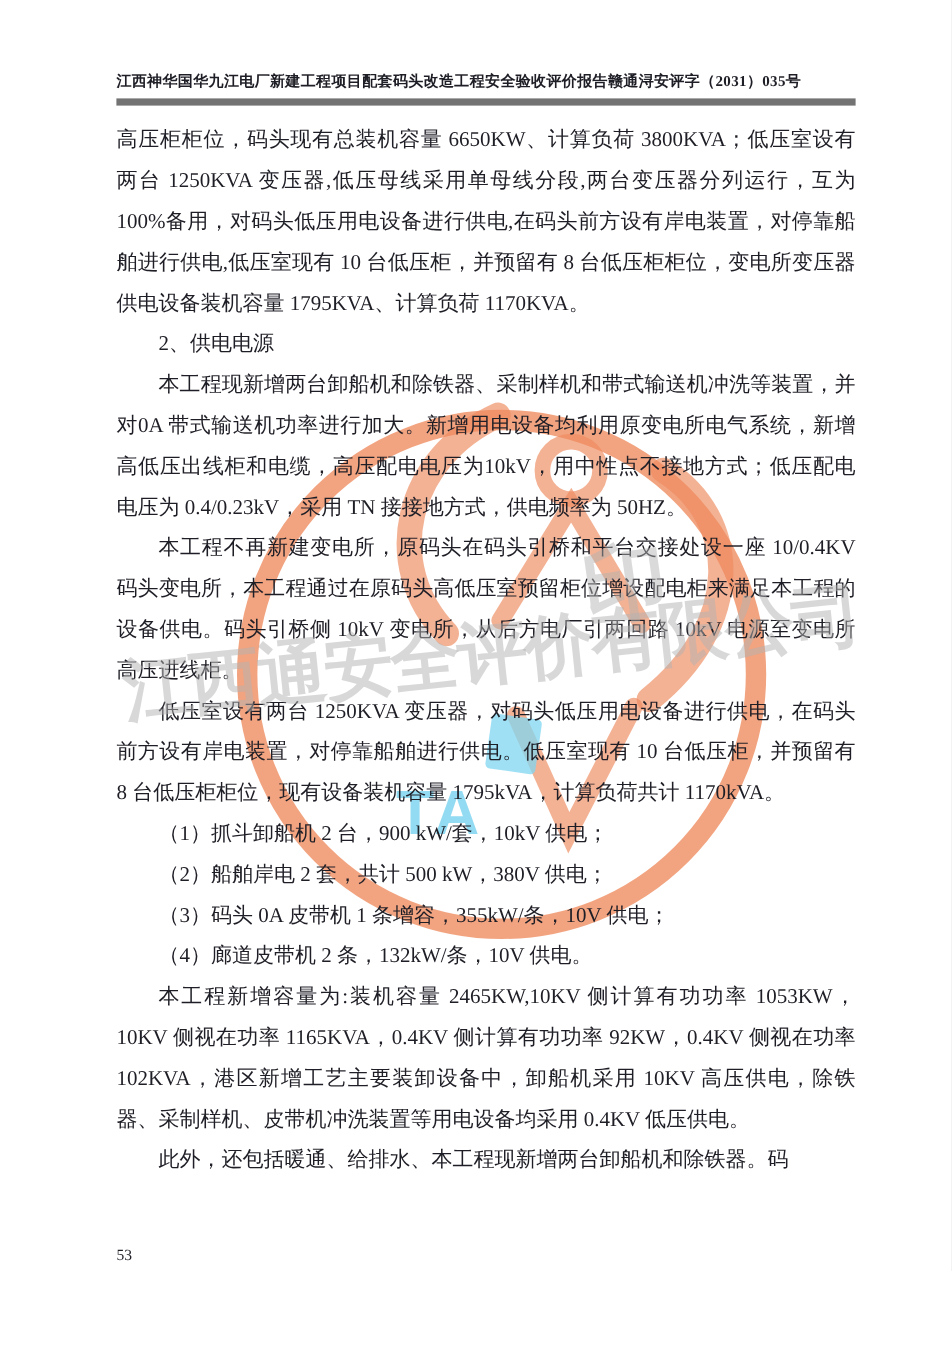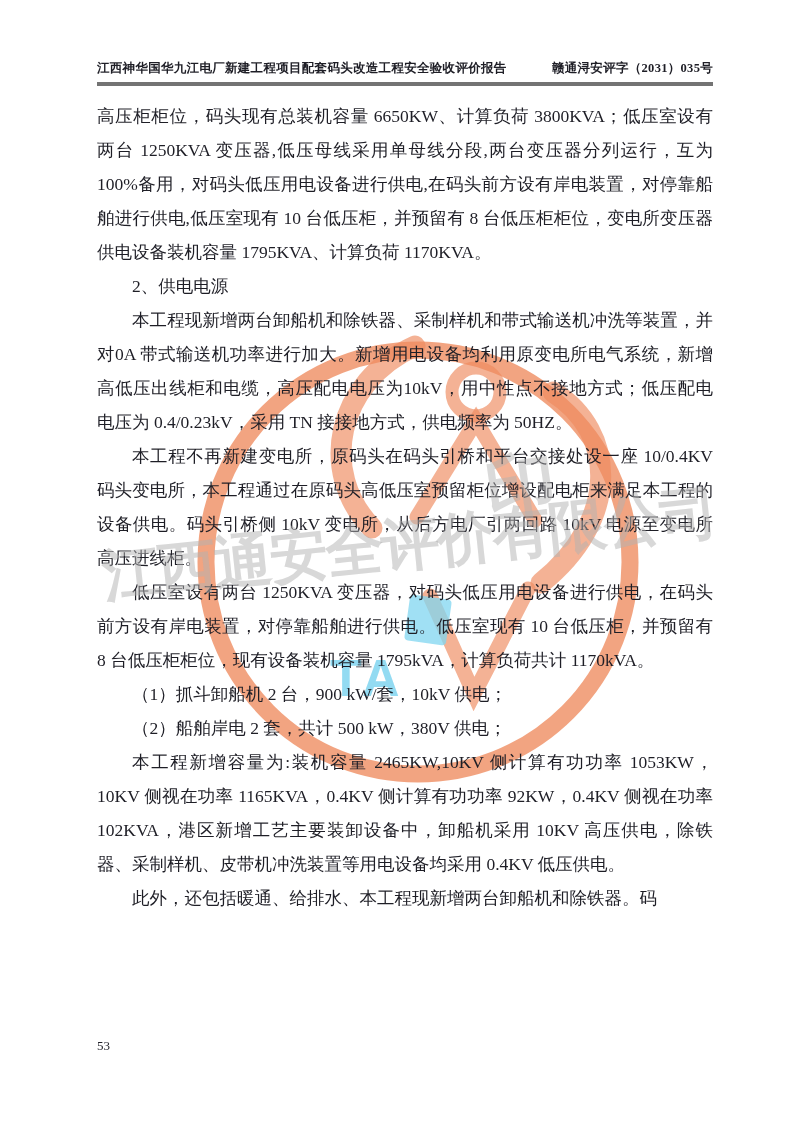--- a/index.html
+++ b/index.html
@@ -7,24 +7,24 @@
     position:relative;
     width:793px;height:1122px;
     background:#ffffff;
     overflow:hidden;
     font-family:"Liberation Serif","DejaVu Serif",serif;
     color:#1e1e26;
   }
   
   #header{
     position:absolute;left:97px;top:60px;width:616px;
-    display:flex;justify-content:space-between;align-items:flex-end;
+    display:flex;align-items:flex-end;
     font-size:12.5px;font-weight:bold;
     padding-bottom:5px;
-    border-bottom:4px solid #737373;
+    border-bottom:6px solid #737373;
     letter-spacing:0.3px;
     z-index:1;
   }
   
   #bodytext{
     position:absolute;left:97px;top:99px;width:616px;
     font-size:17.5px;line-height:34px;
     text-align:justify;
     z-index:1;
   }
@@ -101,20 +101,22 @@
   </div>
 
   <div id="bodytext">
     <p>高压柜柜位，码头现有总装机容量 6650KW、计算负荷 3800KVA；低压室设有两台 1250KVA 变压器,低压母线采用单母线分段,两台变压器分列运行，互为 100%备用，对码头低压用电设备进行供电,在码头前方设有岸电装置，对停靠船舶进行供电,低压室现有 10 台低压柜，并预留有 8 台低压柜柜位，变电所变压器供电设备装机容量 1795KVA、计算负荷 1170KVA。</p>
     <p class="ind">2、供电电源</p>
     <p class="ind">本工程现新增两台卸船机和除铁器、采制样机和带式输送机冲洗等装置，并对0A 带式输送机功率进行加大。新增用电设备均利用原变电所电气系统，新增高低压出线柜和电缆，高压配电电压为10kV，用中性点不接地方式；低压配电电压为 0.4/0.23kV，采用 TN 接接地方式，供电频率为 50HZ。</p>
     <p class="ind">本工程不再新建变电所，原码头在码头引桥和平台交接处设一座 10/0.4KV 码头变电所，本工程通过在原码头高低压室预留柜位增设配电柜来满足本工程的设备供电。码头引桥侧 10kV 变电所，从后方电厂引两回路 10kV 电源至变电所高压进线柜。</p>
     <p class="ind">低压室设有两台 1250KVA 变压器，对码头低压用电设备进行供电，在码头前方设有岸电装置，对停靠船舶进行供电。低压室现有 10 台低压柜，并预留有 8 台低压柜柜位，现有设备装机容量 1795kVA，计算负荷共计 1170kVA。</p>
     <p class="ind">（1）抓斗卸船机 2 台，900 kW/套，10kV 供电；</p>
     <p class="ind">（2）船舶岸电 2 套，共计 500 kW，380V 供电；</p>
+    <p class="ind">（3）码头 0A 皮带机 1 条增容，355kW/条，10V 供电；</p>
+    <p class="ind">（4）廊道皮带机 2 条，132kW/条，10V 供电。</p>
     <p class="ind">本工程新增容量为:装机容量 2465KW,10KV 侧计算有功功率 1053KW，10KV 侧视在功率 1165KVA，0.4KV 侧计算有功功率 92KW，0.4KV 侧视在功率 102KVA，港区新增工艺主要装卸设备中，卸船机采用 10KV 高压供电，除铁器、采制样机、皮带机冲洗装置等用电设备均采用 0.4KV 低压供电。</p>
     <p class="ind">此外，还包括暖通、给排水、本工程现新增两台卸船机和除铁器。码</p>
   </div>
 
   <div class="wm" id="gray-layer">
     <div id="wm-seal-char">印</div>
     <div id="wm-company">江西通安全评价有限公司</div>
   </div>
 
   <div id="footer">

